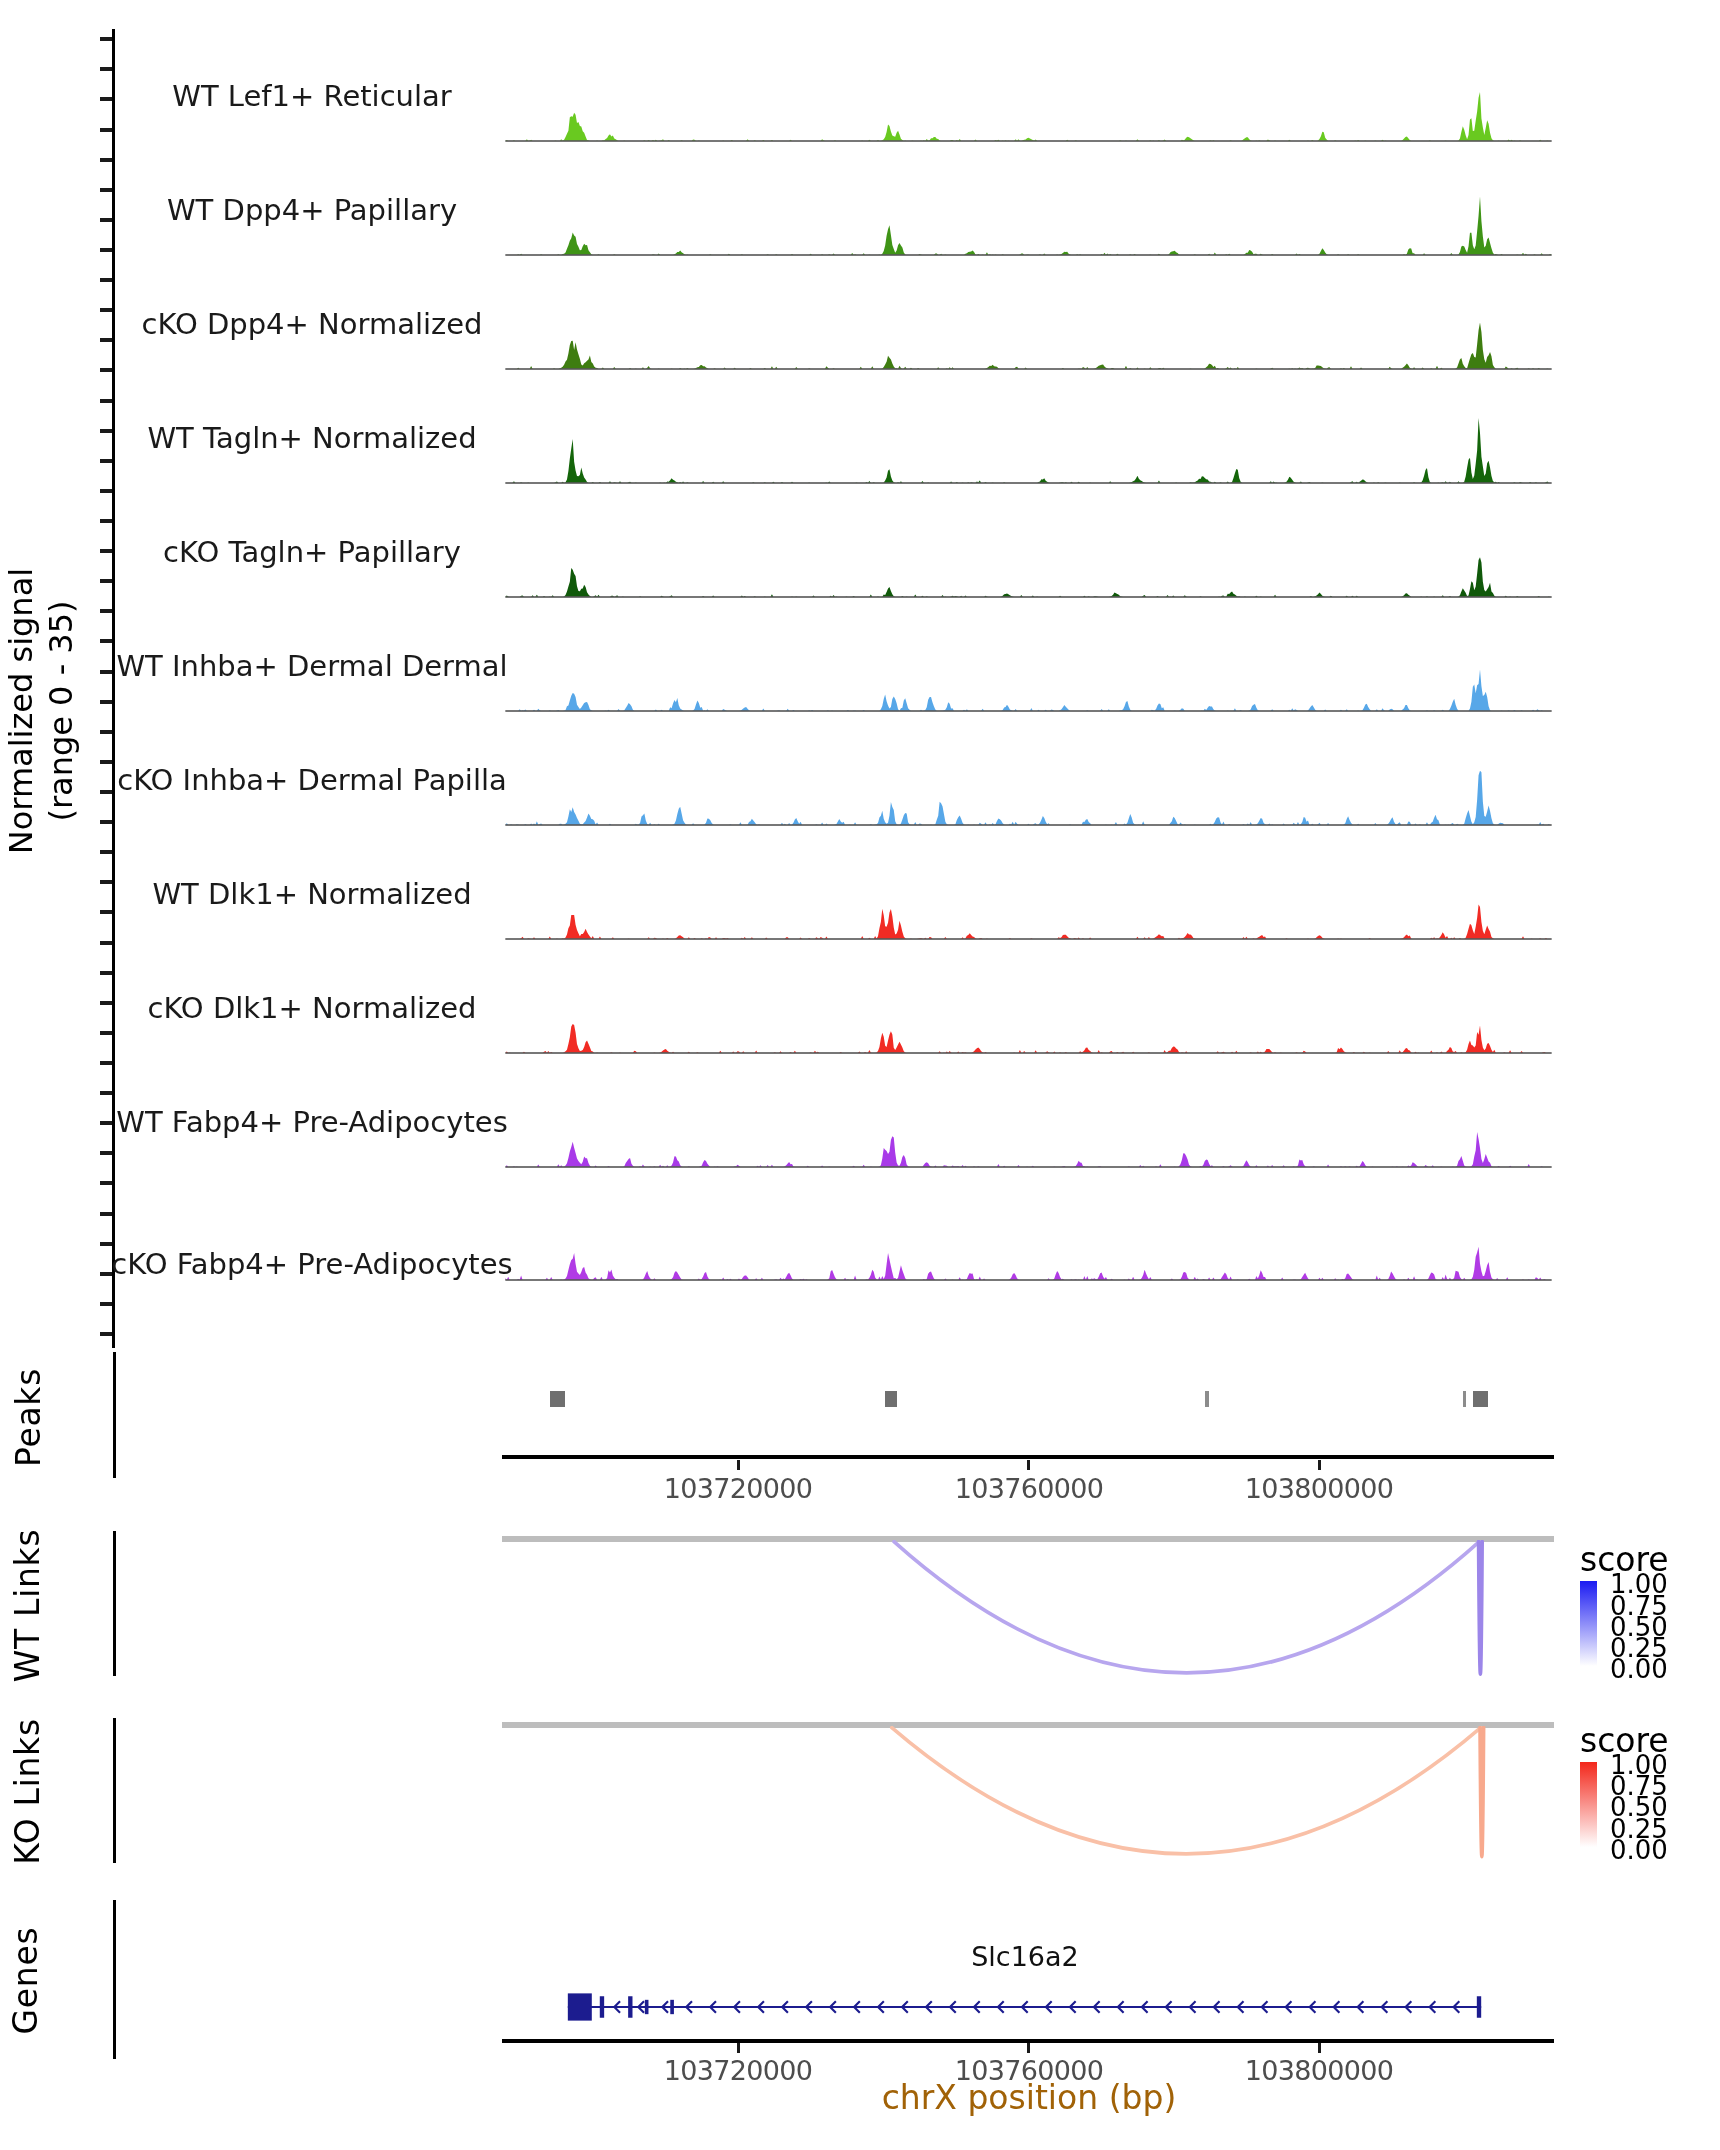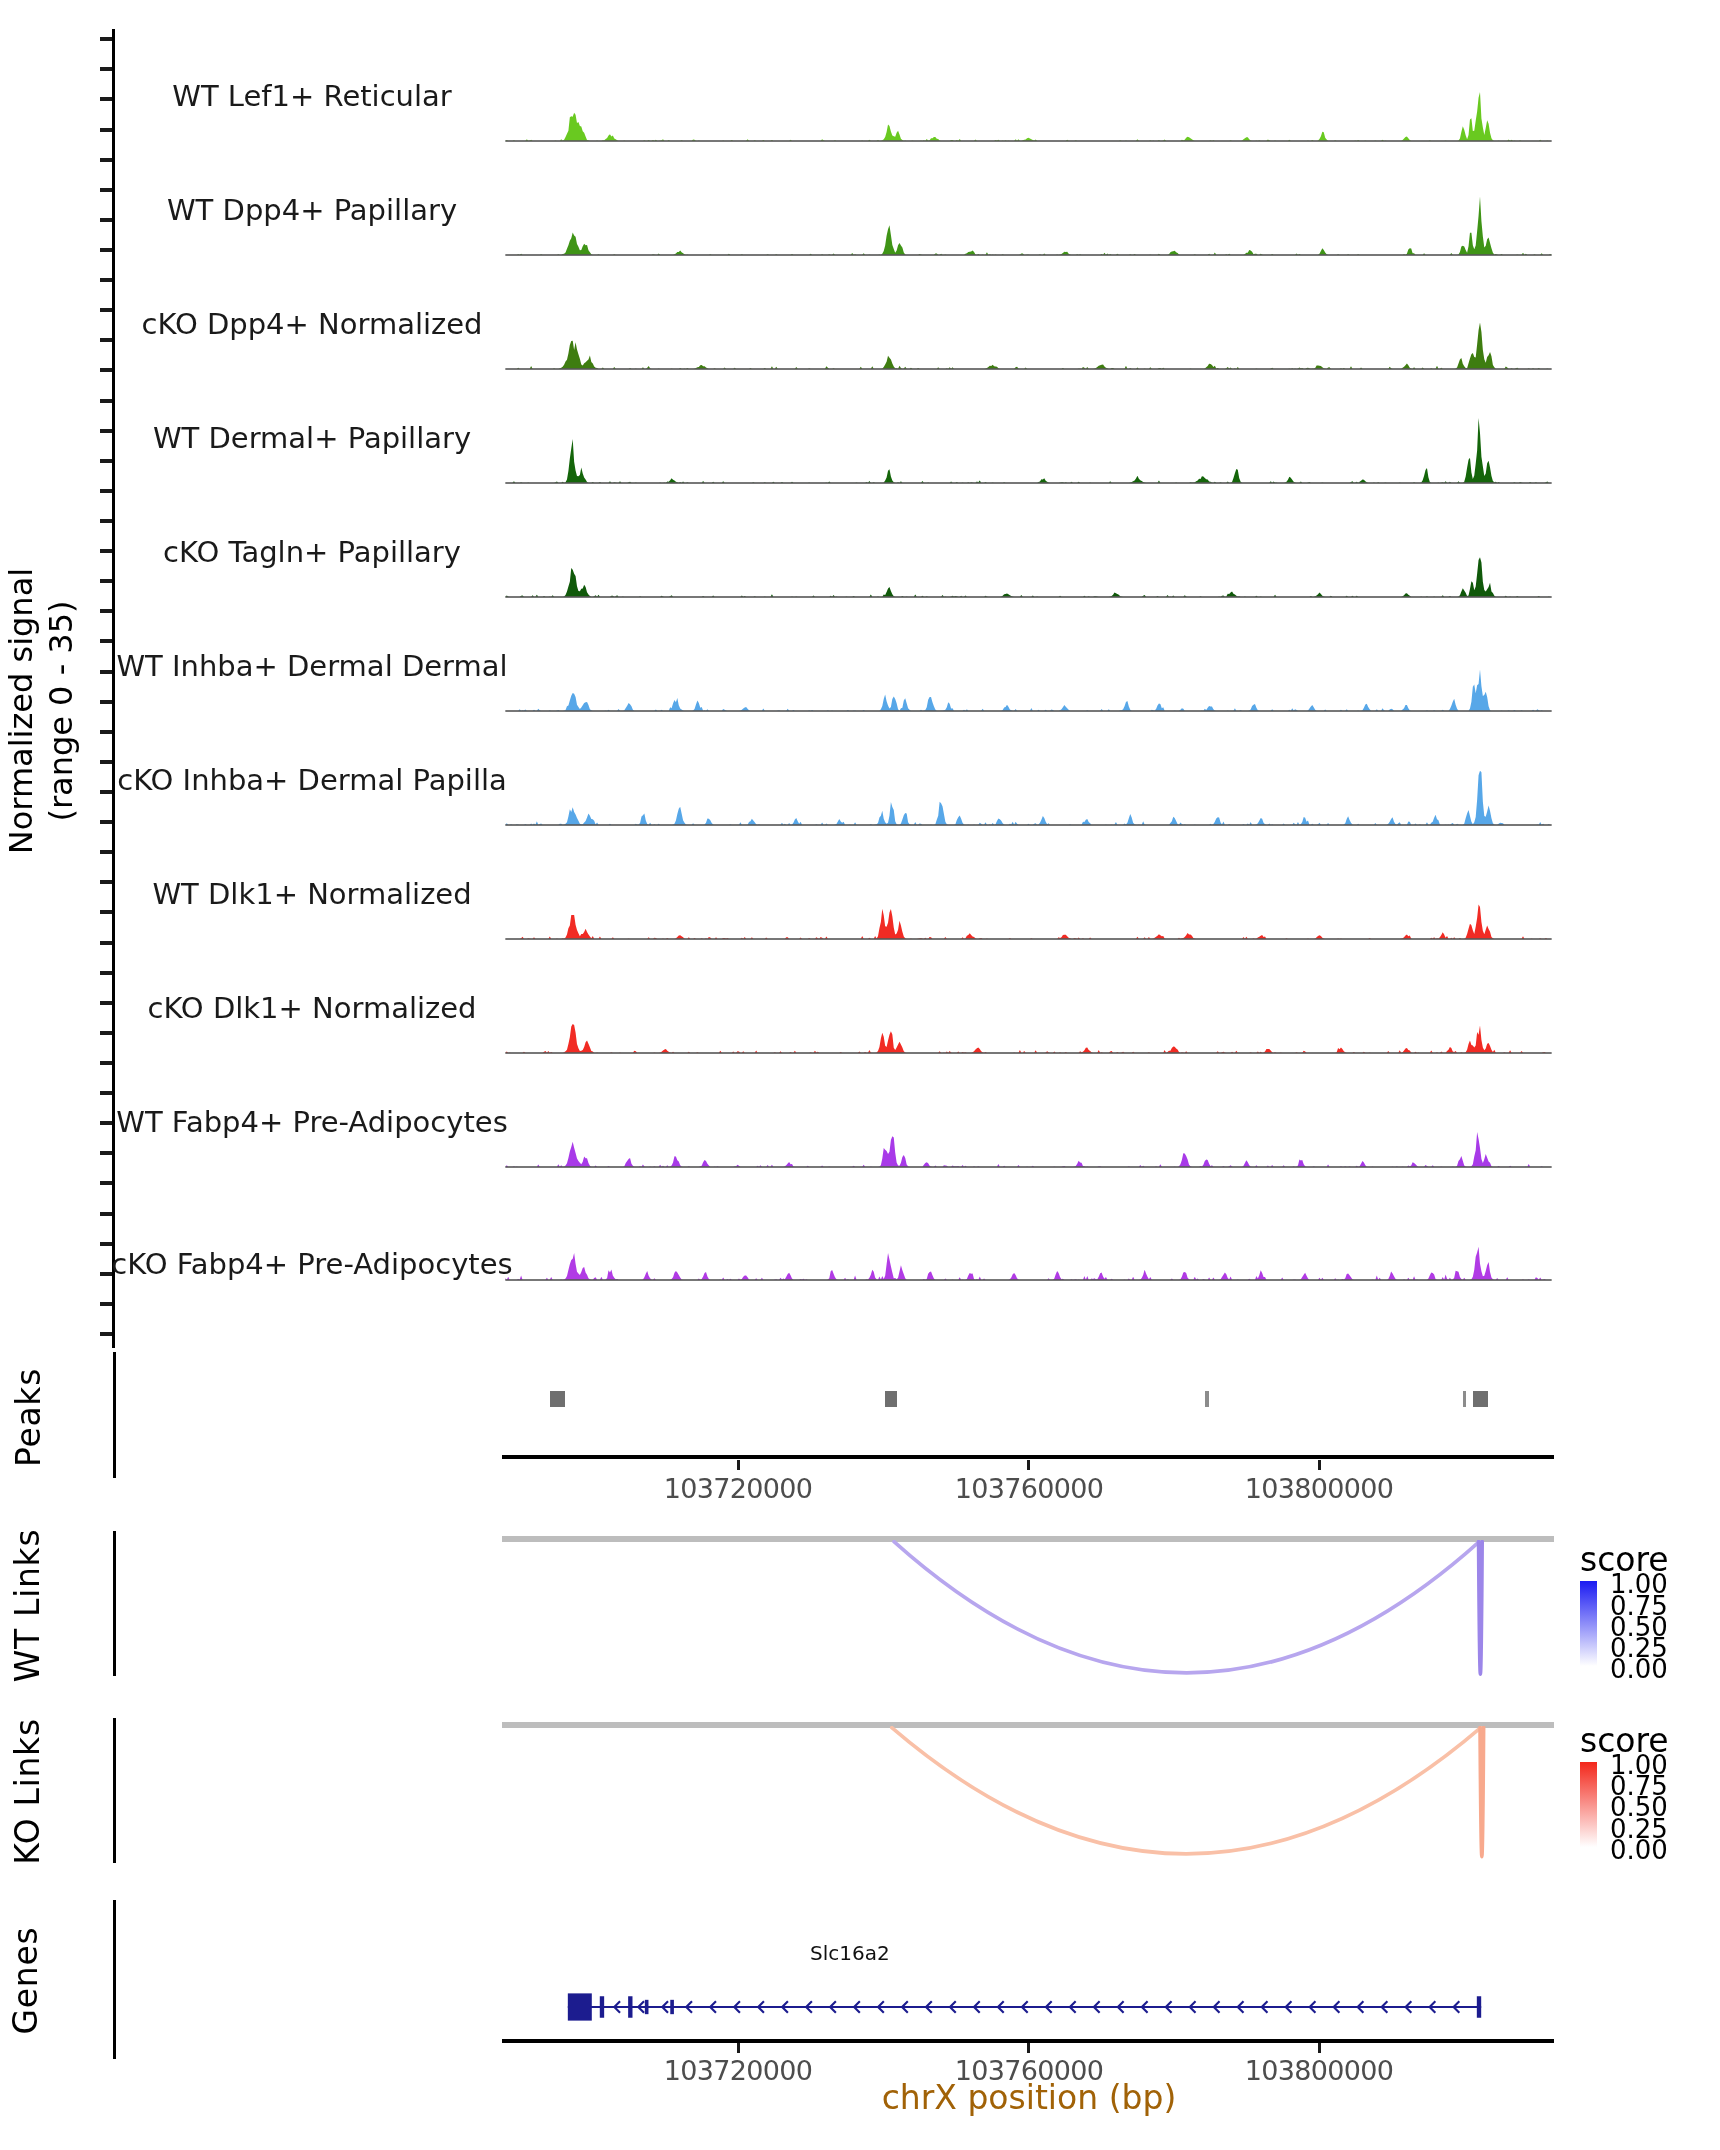--- a/index.html
+++ b/index.html
@@ -13,21 +13,21 @@
   .track-label{position:absolute;left:97px;width:430px;text-align:center;
                font-size:29px;color:#1a1a1a;white-space:nowrap;}
   .tick-label{position:absolute;font-size:27px;color:#4d4d4d;letter-spacing:-0.7px;
               transform:translateX(-50%);white-space:nowrap;}
   .axis-line{position:absolute;background:#000;}
   .axis-tick{position:absolute;width:2.9px;height:10px;background:#1a1a1a;}
   .gray-rule{position:absolute;height:5.7px;background:#bdbdbd;}
   .legend-title{position:absolute;font-size:33px;color:#000;}
   .legend-bar{position:absolute;width:16.5px;height:85px;}
   .legend-val{position:absolute;font-size:26px;color:#000;line-height:1;}
-  .gene-name{position:absolute;font-size:20px;color:#111;width:430px;}
+  .gene-name{position:absolute;font-size:27px;color:#111;text-align:center;width:430px;}
   .x-title{position:absolute;font-size:33px;color:#a16207;text-align:center;width:574px;}
   svg{position:absolute;display:block;}
 </style>
 </head>
 <body>
 
 <div class="page">
 
   <div id="signal-axis">
       <div style="position: absolute; left: 112px; top: 29px; width: 2.9px; height: 1319px; background: rgb(0, 0, 0);"></div>
@@ -97,21 +97,21 @@
         </svg>
       </div>
       <div style="position: absolute; left: 0px; top: 0px;">
         <div class="track-label" style="top: 307px;">cKO Dpp4+ Normalized</div>
         <svg width="1047" height="86" viewBox="0 0 1460 120" style="position: absolute; left: 505px; top: 285px;">
           <path d="M0,117L0,117.0L2,116.8L4,116.7L6,117.0L8,117.0L10,117.0L12,117.0L14,117.0L16,117.0L18,115.3L20,117.0L22,117.0L24,117.0L26,117.0L28,117.0L30,117.0L32,117.0L34,117.0L36,113.0L38,117.0L40,117.0L42,117.0L44,117.0L46,117.0L48,117.0L50,117.0L52,117.0L54,117.0L56,117.0L58,117.0L60,117.0L62,117.0L64,117.0L66,117.0L68,116.2L70,117.0L72,117.0L74,116.7L76,116.3L78,115.6L80,114.2L82,111.3L84,106.9L86,104.4L88,95.7L90,83.7L92,78.1L94,77.7L96,90.6L98,80.0L100,90.0L102,96.7L104,102.8L106,110.8L108,112.4L110,109.1L112,107.9L114,105.7L116,103.9L118,98.5L120,107.6L122,109.6L124,113.6L126,115.6L128,115.9L130,116.9L132,117.0L134,116.8L136,115.2L138,117.0L140,117.0L142,117.0L144,117.0L146,117.0L148,117.0L150,117.0L152,114.4L154,117.0L156,117.0L158,117.0L160,117.0L162,116.8L164,117.0L166,117.0L168,117.0L170,117.0L172,117.0L174,115.9L176,117.0L178,117.0L180,117.0L182,116.6L184,117.0L186,117.0L188,117.0L190,117.0L192,114.9L194,117.0L196,117.0L198,115.4L200,113.1L202,116.0L204,117.0L206,117.0L208,117.0L210,117.0L212,117.0L214,116.4L216,117.0L218,117.0L220,117.0L222,117.0L224,117.0L226,117.0L228,117.0L230,117.0L232,116.4L234,117.0L236,117.0L238,117.0L240,116.7L242,117.0L244,115.7L246,117.0L248,117.0L250,116.4L252,117.0L254,115.7L256,117.0L258,117.0L260,117.0L262,116.9L264,116.6L266,115.7L268,114.7L270,114.3L272,111.9L274,111.5L276,113.4L278,113.5L280,115.0L282,116.3L284,116.7L286,116.9L288,117.0L290,117.0L292,116.3L294,117.0L296,117.0L298,116.7L300,117.0L302,117.0L304,117.0L306,115.1L308,117.0L310,117.0L312,117.0L314,117.0L316,117.0L318,117.0L320,115.4L322,117.0L324,117.0L326,117.0L328,117.0L330,117.0L332,117.0L334,117.0L336,117.0L338,117.0L340,116.9L342,115.9L344,117.0L346,117.0L348,117.0L350,117.0L352,117.0L354,117.0L356,117.0L358,117.0L360,117.0L362,115.9L364,117.0L366,117.0L368,117.0L370,117.0L372,113.3L374,117.0L376,117.0L378,113.9L380,117.0L382,117.0L384,117.0L386,117.0L388,117.0L390,117.0L392,117.0L394,117.0L396,117.0L398,117.0L400,117.0L402,117.0L404,117.0L406,114.5L408,117.0L410,117.0L412,117.0L414,117.0L416,117.0L418,117.0L420,117.0L422,117.0L424,116.0L426,116.7L428,117.0L430,117.0L432,117.0L434,117.0L436,117.0L438,117.0L440,117.0L442,117.0L444,117.0L446,117.0L448,113.4L450,115.3L452,117.0L454,117.0L456,117.0L458,116.0L460,117.0L462,117.0L464,117.0L466,116.7L468,117.0L470,116.8L472,117.0L474,117.0L476,117.0L478,117.0L480,117.0L482,117.0L484,116.9L486,117.0L488,117.0L490,117.0L492,117.0L494,117.0L496,114.0L498,117.0L500,117.0L502,117.0L504,117.0L506,117.0L508,117.0L510,117.0L512,113.5L514,117.0L516,116.7L518,117.0L520,117.0L522,117.0L524,116.9L526,116.4L528,114.5L530,111.1L532,107.2L534,98.7L536,101.4L538,103.9L540,109.4L542,113.6L544,116.0L546,116.3L548,117.0L550,112.7L552,115.8L554,117.0L556,116.6L558,114.0L560,117.0L562,117.0L564,117.0L566,115.5L568,117.0L570,117.0L572,117.0L574,116.8L576,115.7L578,117.0L580,117.0L582,117.0L584,117.0L586,117.0L588,117.0L590,117.0L592,117.0L594,117.0L596,117.0L598,117.0L600,117.0L602,117.0L604,114.8L606,117.0L608,117.0L610,117.0L612,117.0L614,117.0L616,116.0L618,117.0L620,114.9L622,116.8L624,114.7L626,117.0L628,117.0L630,117.0L632,117.0L634,117.0L636,117.0L638,117.0L640,117.0L642,117.0L644,117.0L646,117.0L648,117.0L650,117.0L652,117.0L654,117.0L656,117.0L658,117.0L660,117.0L662,117.0L664,117.0L666,117.0L668,116.9L670,116.6L672,115.8L674,114.3L676,112.8L678,113.0L680,111.4L682,113.4L684,113.6L686,114.2L688,116.3L690,116.7L692,117.0L694,117.0L696,117.0L698,117.0L700,117.0L702,117.0L704,117.0L706,117.0L708,117.0L710,117.0L712,114.9L714,114.0L716,116.4L718,117.0L720,117.0L722,117.0L724,117.0L726,115.2L728,117.0L730,117.0L732,117.0L734,117.0L736,117.0L738,116.8L740,117.0L742,117.0L744,117.0L746,117.0L748,117.0L750,117.0L752,117.0L754,117.0L756,117.0L758,117.0L760,117.0L762,117.0L764,117.0L766,117.0L768,117.0L770,117.0L772,117.0L774,117.0L776,117.0L778,115.9L780,117.0L782,117.0L784,117.0L786,117.0L788,117.0L790,117.0L792,117.0L794,117.0L796,117.0L798,117.0L800,116.5L802,116.6L804,117.0L806,114.4L808,115.6L810,117.0L812,114.4L814,117.0L816,117.0L818,117.0L820,116.9L822,116.5L824,115.8L826,114.5L828,112.6L830,111.9L832,111.2L834,111.1L836,113.8L838,115.5L840,116.2L842,116.7L844,117.0L846,115.9L848,115.7L850,117.0L852,117.0L854,117.0L856,117.0L858,117.0L860,117.0L862,117.0L864,117.0L866,112.8L868,117.0L870,117.0L872,115.9L874,117.0L876,117.0L878,117.0L880,117.0L882,115.0L884,117.0L886,117.0L888,117.0L890,117.0L892,116.4L894,117.0L896,117.0L898,117.0L900,114.7L902,117.0L904,117.0L906,117.0L908,117.0L910,117.0L912,115.9L914,115.9L916,117.0L918,115.6L920,117.0L922,117.0L924,117.0L926,117.0L928,117.0L930,117.0L932,117.0L934,117.0L936,117.0L938,117.0L940,117.0L942,117.0L944,117.0L946,117.0L948,117.0L950,117.0L952,117.0L954,117.0L956,116.6L958,117.0L960,117.0L962,117.0L964,117.0L966,117.0L968,117.0L970,117.0L972,117.0L974,116.8L976,116.4L978,114.8L980,113.0L982,110.0L984,110.3L986,111.6L988,114.3L990,112.8L992,116.6L994,115.8L996,117.0L998,117.0L1000,117.0L1002,117.0L1004,117.0L1006,116.1L1008,114.3L1010,116.6L1012,115.1L1014,117.0L1016,117.0L1018,116.3L1020,117.0L1022,114.3L1024,117.0L1026,117.0L1028,117.0L1030,117.0L1032,117.0L1034,117.0L1036,117.0L1038,117.0L1040,117.0L1042,117.0L1044,117.0L1046,117.0L1048,116.4L1050,117.0L1052,117.0L1054,117.0L1056,116.7L1058,117.0L1060,117.0L1062,117.0L1064,117.0L1066,117.0L1068,116.6L1070,115.6L1072,117.0L1074,117.0L1076,117.0L1078,117.0L1080,117.0L1082,117.0L1084,117.0L1086,117.0L1088,117.0L1090,117.0L1092,117.0L1094,116.5L1096,117.0L1098,116.3L1100,117.0L1102,116.4L1104,117.0L1106,116.4L1108,115.1L1110,116.0L1112,115.8L1114,117.0L1116,116.8L1118,115.8L1120,115.3L1122,116.0L1124,116.8L1126,116.5L1128,116.4L1130,115.7L1132,112.2L1134,112.2L1136,112.5L1138,112.9L1140,114.6L1142,116.1L1144,116.6L1146,117.0L1148,115.2L1150,114.7L1152,117.0L1154,117.0L1156,117.0L1158,117.0L1160,117.0L1162,117.0L1164,117.0L1166,116.1L1168,117.0L1170,115.9L1172,117.0L1174,117.0L1176,117.0L1178,117.0L1180,113.5L1182,117.0L1184,117.0L1186,117.0L1188,117.0L1190,117.0L1192,117.0L1194,115.1L1196,117.0L1198,117.0L1200,117.0L1202,117.0L1204,117.0L1206,117.0L1208,117.0L1210,117.0L1212,117.0L1214,117.0L1216,117.0L1218,117.0L1220,117.0L1222,117.0L1224,117.0L1226,117.0L1228,117.0L1230,117.0L1232,117.0L1234,114.2L1236,116.2L1238,117.0L1240,117.0L1242,117.0L1244,117.0L1246,117.0L1248,117.0L1250,116.7L1252,115.6L1254,114.0L1256,112.1L1258,109.5L1260,112.1L1262,115.6L1264,116.5L1266,117.0L1268,114.8L1270,117.0L1272,117.0L1274,116.7L1276,117.0L1278,117.0L1280,115.1L1282,117.0L1284,117.0L1286,117.0L1288,117.0L1290,117.0L1292,116.0L1294,117.0L1296,117.0L1298,117.0L1300,112.6L1302,117.0L1304,117.0L1306,115.3L1308,117.0L1310,117.0L1312,117.0L1314,117.0L1316,117.0L1318,117.0L1320,117.0L1322,117.0L1324,117.0L1326,116.6L1328,115.0L1330,109.4L1332,104.0L1334,101.9L1336,109.9L1338,113.5L1340,115.9L1342,116.1L1344,109.1L1346,102.6L1348,96.5L1350,95.0L1352,100.4L1354,101.0L1356,82.8L1358,63.0L1360,52.4L1362,65.6L1364,90.7L1366,103.7L1368,108.4L1370,100.3L1372,98.1L1374,93.6L1376,99.3L1378,111.6L1380,114.8L1382,116.7L1384,117.0L1386,117.0L1388,117.0L1390,117.0L1392,117.0L1394,117.0L1396,113.8L1398,115.0L1400,117.0L1402,117.0L1404,116.1L1406,117.0L1408,117.0L1410,116.1L1412,115.3L1414,116.8L1416,117.0L1418,116.9L1420,117.0L1422,117.0L1424,117.0L1426,117.0L1428,116.0L1430,117.0L1432,117.0L1434,116.3L1436,117.0L1438,117.0L1440,117.0L1442,115.7L1444,117.0L1446,117.0L1448,117.0L1450,117.0L1452,117.0L1454,116.6L1456,117.0L1458,117.0L1460,117.0L1460,117Z" fill="#3E7D10" stroke="none"></path>
           <line x1="0" x2="1460" y1="117.2" y2="117.2" stroke="#4a4a4a" stroke-width="1.8"></line>
         </svg>
       </div>
       <div style="position: absolute; left: 0px; top: 0px;">
-        <div class="track-label" style="top: 421px;">WT Dermal+ Papillary</div>
+        <div class="track-label" style="top: 421px;">WT Tagln+ Normalized</div>
         <svg width="1047" height="86" viewBox="0 0 1460 120" style="position: absolute; left: 505px; top: 399px;">
           <path d="M0,117L0,117.0L2,117.0L4,117.0L6,117.0L8,117.0L10,117.0L12,114.8L14,117.0L16,117.0L18,117.0L20,117.0L22,116.3L24,117.0L26,117.0L28,117.0L30,117.0L32,116.6L34,117.0L36,117.0L38,117.0L40,117.0L42,117.0L44,117.0L46,117.0L48,117.0L50,117.0L52,117.0L54,117.0L56,117.0L58,117.0L60,117.0L62,117.0L64,117.0L66,117.0L68,117.0L70,116.2L72,115.1L74,117.0L76,117.0L78,117.0L80,115.6L82,117.0L84,116.0L86,112.3L88,100.6L90,83.0L92,69.0L94,55.8L96,87.5L98,99.8L100,107.6L102,107.8L104,106.2L106,95.5L108,103.8L110,109.4L112,112.4L114,115.7L116,116.8L118,116.8L120,117.0L122,115.9L124,117.0L126,117.0L128,117.0L130,117.0L132,115.9L134,117.0L136,117.0L138,117.0L140,117.0L142,117.0L144,117.0L146,114.7L148,117.0L150,117.0L152,116.2L154,116.6L156,117.0L158,117.0L160,114.7L162,117.0L164,117.0L166,117.0L168,117.0L170,117.0L172,116.0L174,115.5L176,117.0L178,117.0L180,117.0L182,116.4L184,117.0L186,116.8L188,117.0L190,117.0L192,117.0L194,117.0L196,117.0L198,117.0L200,117.0L202,117.0L204,117.0L206,117.0L208,117.0L210,117.0L212,117.0L214,117.0L216,116.4L218,117.0L220,117.0L222,116.5L224,116.8L226,115.1L228,115.3L230,113.5L232,110.6L234,112.8L236,113.6L238,115.4L240,116.3L242,116.8L244,115.7L246,117.0L248,115.0L250,117.0L252,117.0L254,116.0L256,116.8L258,117.0L260,117.0L262,117.0L264,117.0L266,117.0L268,117.0L270,117.0L272,117.0L274,117.0L276,114.5L278,117.0L280,117.0L282,117.0L284,117.0L286,117.0L288,117.0L290,115.4L292,117.0L294,117.0L296,117.0L298,117.0L300,117.0L302,117.0L304,114.6L306,117.0L308,117.0L310,117.0L312,117.0L314,117.0L316,117.0L318,117.0L320,117.0L322,117.0L324,117.0L326,116.8L328,117.0L330,117.0L332,117.0L334,117.0L336,117.0L338,117.0L340,117.0L342,117.0L344,117.0L346,116.0L348,117.0L350,117.0L352,117.0L354,117.0L356,117.0L358,117.0L360,117.0L362,116.0L364,116.7L366,117.0L368,117.0L370,117.0L372,117.0L374,115.4L376,117.0L378,117.0L380,117.0L382,117.0L384,117.0L386,115.7L388,117.0L390,117.0L392,117.0L394,117.0L396,117.0L398,117.0L400,115.5L402,117.0L404,117.0L406,117.0L408,117.0L410,117.0L412,117.0L414,117.0L416,117.0L418,117.0L420,117.0L422,117.0L424,116.5L426,117.0L428,117.0L430,117.0L432,117.0L434,117.0L436,117.0L438,117.0L440,117.0L442,117.0L444,117.0L446,117.0L448,116.6L450,117.0L452,115.0L454,117.0L456,116.9L458,117.0L460,117.0L462,117.0L464,117.0L466,117.0L468,117.0L470,117.0L472,117.0L474,117.0L476,117.0L478,117.0L480,117.0L482,117.0L484,117.0L486,117.0L488,117.0L490,116.6L492,117.0L494,117.0L496,117.0L498,117.0L500,117.0L502,117.0L504,115.7L506,117.0L508,114.5L510,117.0L512,117.0L514,116.0L516,117.0L518,117.0L520,117.0L522,117.0L524,117.0L526,117.0L528,116.5L530,113.6L532,109.7L534,100.1L536,98.1L538,108.0L540,113.8L542,116.1L544,116.8L546,117.0L548,116.2L550,117.0L552,114.9L554,117.0L556,117.0L558,117.0L560,117.0L562,117.0L564,117.0L566,117.0L568,116.8L570,117.0L572,117.0L574,117.0L576,117.0L578,117.0L580,117.0L582,114.5L584,117.0L586,117.0L588,117.0L590,116.6L592,117.0L594,117.0L596,117.0L598,117.0L600,117.0L602,117.0L604,117.0L606,117.0L608,117.0L610,117.0L612,117.0L614,117.0L616,117.0L618,117.0L620,117.0L622,115.0L624,117.0L626,117.0L628,117.0L630,115.8L632,117.0L634,117.0L636,117.0L638,116.4L640,117.0L642,117.0L644,117.0L646,116.1L648,117.0L650,116.1L652,116.6L654,117.0L656,117.0L658,115.1L660,116.0L662,113.6L664,117.0L666,117.0L668,117.0L670,115.9L672,116.7L674,117.0L676,117.0L678,117.0L680,116.5L682,117.0L684,117.0L686,117.0L688,117.0L690,117.0L692,117.0L694,117.0L696,116.1L698,117.0L700,117.0L702,117.0L704,117.0L706,117.0L708,117.0L710,117.0L712,117.0L714,117.0L716,117.0L718,117.0L720,117.0L722,117.0L724,117.0L726,117.0L728,117.0L730,117.0L732,116.7L734,117.0L736,117.0L738,117.0L740,117.0L742,116.7L744,115.8L746,115.0L748,112.1L750,112.3L752,110.5L754,114.2L756,115.4L758,116.5L760,116.9L762,117.0L764,116.8L766,117.0L768,117.0L770,117.0L772,117.0L774,116.5L776,116.1L778,116.2L780,117.0L782,116.3L784,117.0L786,117.0L788,117.0L790,115.4L792,117.0L794,117.0L796,117.0L798,117.0L800,115.3L802,117.0L804,117.0L806,117.0L808,117.0L810,117.0L812,117.0L814,117.0L816,116.5L818,117.0L820,117.0L822,117.0L824,117.0L826,117.0L828,117.0L830,117.0L832,117.0L834,116.7L836,117.0L838,117.0L840,117.0L842,117.0L844,114.8L846,117.0L848,116.9L850,117.0L852,117.0L854,117.0L856,117.0L858,117.0L860,117.0L862,117.0L864,117.0L866,117.0L868,117.0L870,116.9L872,116.6L874,115.8L876,114.7L878,113.6L880,111.1L882,107.0L884,111.4L886,113.4L888,114.3L890,115.9L892,116.6L894,116.8L896,117.0L898,117.0L900,117.0L902,117.0L904,117.0L906,117.0L908,117.0L910,117.0L912,113.6L914,117.0L916,116.8L918,117.0L920,117.0L922,117.0L924,117.0L926,117.0L928,117.0L930,117.0L932,116.7L934,116.9L936,116.6L938,117.0L940,117.0L942,116.8L944,117.0L946,117.0L948,117.0L950,117.0L952,117.0L954,117.0L956,116.1L958,116.6L960,116.6L962,116.0L964,114.6L966,113.6L968,111.2L970,111.6L972,107.9L974,108.3L976,110.4L978,112.1L980,112.4L982,115.1L984,115.4L986,116.4L988,116.7L990,115.3L992,117.0L994,117.0L996,117.0L998,116.1L1000,117.0L1002,117.0L1004,117.0L1006,117.0L1008,115.2L1010,117.0L1012,116.8L1014,115.8L1016,110.3L1018,103.7L1020,97.6L1022,98.8L1024,110.3L1026,115.6L1028,116.9L1030,117.0L1032,117.0L1034,117.0L1036,117.0L1038,117.0L1040,117.0L1042,117.0L1044,117.0L1046,117.0L1048,117.0L1050,117.0L1052,117.0L1054,117.0L1056,117.0L1058,117.0L1060,117.0L1062,117.0L1064,117.0L1066,117.0L1068,114.9L1070,117.0L1072,115.0L1074,116.6L1076,116.5L1078,117.0L1080,117.0L1082,117.0L1084,117.0L1086,117.0L1088,116.6L1090,115.3L1092,112.8L1094,108.4L1096,109.8L1098,112.8L1100,115.5L1102,116.6L1104,117.0L1106,117.0L1108,117.0L1110,115.0L1112,117.0L1114,117.0L1116,117.0L1118,117.0L1120,116.4L1122,115.8L1124,117.0L1126,117.0L1128,117.0L1130,117.0L1132,117.0L1134,116.9L1136,117.0L1138,117.0L1140,116.4L1142,117.0L1144,117.0L1146,117.0L1148,117.0L1150,117.0L1152,117.0L1154,117.0L1156,117.0L1158,117.0L1160,117.0L1162,117.0L1164,117.0L1166,117.0L1168,117.0L1170,117.0L1172,117.0L1174,117.0L1176,117.0L1178,117.0L1180,115.7L1182,114.7L1184,117.0L1186,116.5L1188,115.4L1190,116.7L1192,115.3L1194,114.1L1196,112.2L1198,112.7L1200,114.9L1202,116.2L1204,116.9L1206,117.0L1208,117.0L1210,117.0L1212,116.5L1214,117.0L1216,117.0L1218,116.3L1220,117.0L1222,117.0L1224,117.0L1226,117.0L1228,116.6L1230,117.0L1232,117.0L1234,117.0L1236,117.0L1238,116.7L1240,117.0L1242,117.0L1244,117.0L1246,117.0L1248,116.4L1250,117.0L1252,117.0L1254,117.0L1256,117.0L1258,117.0L1260,117.0L1262,117.0L1264,117.0L1266,117.0L1268,116.2L1270,117.0L1272,117.0L1274,117.0L1276,117.0L1278,116.4L1280,113.4L1282,107.0L1284,98.9L1286,96.3L1288,109.2L1290,115.8L1292,117.0L1294,117.0L1296,117.0L1298,117.0L1300,117.0L1302,116.5L1304,117.0L1306,116.5L1308,116.0L1310,117.0L1312,114.8L1314,117.0L1316,117.0L1318,115.4L1320,117.0L1322,117.0L1324,117.0L1326,117.0L1328,116.7L1330,114.8L1332,117.0L1334,117.0L1336,116.9L1338,115.6L1340,108.3L1342,96.1L1344,84.9L1346,82.0L1348,102.4L1350,111.8L1352,106.8L1354,90.4L1356,71.8L1358,26.6L1360,47.4L1362,80.5L1364,94.1L1366,107.4L1368,104.0L1370,89.5L1372,86.2L1374,95.7L1376,107.4L1378,114.5L1380,116.3L1382,115.5L1384,117.0L1386,115.7L1388,117.0L1390,117.0L1392,117.0L1394,117.0L1396,117.0L1398,117.0L1400,117.0L1402,117.0L1404,117.0L1406,117.0L1408,116.3L1410,117.0L1412,117.0L1414,117.0L1416,115.8L1418,116.6L1420,117.0L1422,117.0L1424,117.0L1426,117.0L1428,117.0L1430,115.9L1432,117.0L1434,117.0L1436,117.0L1438,116.3L1440,117.0L1442,117.0L1444,117.0L1446,117.0L1448,117.0L1450,117.0L1452,116.1L1454,115.2L1456,117.0L1458,117.0L1460,117.0L1460,117Z" fill="#14650A" stroke="none"></path>
           <line x1="0" x2="1460" y1="117.2" y2="117.2" stroke="#4a4a4a" stroke-width="1.8"></line>
         </svg>
       </div>
       <div style="position: absolute; left: 0px; top: 0px;">
         <div class="track-label" style="top: 535px;">cKO Tagln+ Papillary</div>
         <svg width="1047" height="86" viewBox="0 0 1460 120" style="position: absolute; left: 505px; top: 513px;">
           <path d="M0,117L0,117.0L2,115.0L4,116.6L6,117.0L8,117.0L10,117.0L12,117.0L14,117.0L16,116.8L18,117.0L20,117.0L22,115.3L24,115.0L26,117.0L28,117.0L30,117.0L32,117.0L34,117.0L36,117.0L38,114.7L40,117.0L42,117.0L44,114.2L46,117.0L48,116.7L50,117.0L52,117.0L54,115.9L56,117.0L58,117.0L60,116.8L62,116.6L64,117.0L66,114.8L68,117.0L70,117.0L72,117.0L74,117.0L76,117.0L78,117.0L80,116.9L82,116.4L84,114.5L86,109.5L88,102.6L90,96.0L92,76.7L94,79.3L96,84.6L98,87.9L100,102.3L102,108.9L104,109.1L106,105.8L108,105.4L110,100.0L112,103.3L114,110.7L116,113.7L118,115.9L120,116.8L122,117.0L124,116.1L126,114.7L128,117.0L130,114.2L132,117.0L134,117.0L136,117.0L138,117.0L140,117.0L142,117.0L144,117.0L146,117.0L148,115.5L150,115.4L152,117.0L154,116.3L156,114.6L158,117.0L160,117.0L162,117.0L164,116.4L166,117.0L168,116.7L170,117.0L172,117.0L174,117.0L176,117.0L178,117.0L180,117.0L182,117.0L184,117.0L186,117.0L188,116.3L190,117.0L192,117.0L194,117.0L196,117.0L198,117.0L200,117.0L202,117.0L204,117.0L206,117.0L208,117.0L210,117.0L212,117.0L214,117.0L216,117.0L218,115.5L220,116.6L222,117.0L224,117.0L226,117.0L228,117.0L230,116.0L232,114.7L234,117.0L236,117.0L238,117.0L240,117.0L242,117.0L244,117.0L246,117.0L248,117.0L250,117.0L252,117.0L254,117.0L256,117.0L258,117.0L260,117.0L262,117.0L264,117.0L266,117.0L268,117.0L270,117.0L272,117.0L274,117.0L276,115.7L278,117.0L280,117.0L282,117.0L284,117.0L286,117.0L288,117.0L290,115.2L292,117.0L294,117.0L296,117.0L298,117.0L300,117.0L302,117.0L304,117.0L306,117.0L308,117.0L310,117.0L312,117.0L314,117.0L316,117.0L318,117.0L320,117.0L322,117.0L324,117.0L326,116.8L328,117.0L330,115.0L332,117.0L334,115.7L336,117.0L338,117.0L340,117.0L342,117.0L344,117.0L346,117.0L348,116.2L350,117.0L352,117.0L354,117.0L356,117.0L358,117.0L360,117.0L362,116.6L364,117.0L366,117.0L368,117.0L370,117.0L372,113.3L374,117.0L376,117.0L378,117.0L380,117.0L382,117.0L384,117.0L386,117.0L388,117.0L390,117.0L392,117.0L394,117.0L396,117.0L398,117.0L400,116.5L402,117.0L404,117.0L406,116.5L408,117.0L410,117.0L412,117.0L414,117.0L416,117.0L418,117.0L420,117.0L422,116.9L424,117.0L426,117.0L428,117.0L430,115.2L432,117.0L434,117.0L436,117.0L438,117.0L440,117.0L442,117.0L444,117.0L446,117.0L448,117.0L450,117.0L452,117.0L454,115.5L456,117.0L458,114.4L460,117.0L462,116.6L464,117.0L466,117.0L468,117.0L470,117.0L472,117.0L474,117.0L476,116.5L478,117.0L480,117.0L482,117.0L484,117.0L486,115.8L488,117.0L490,117.0L492,117.0L494,117.0L496,117.0L498,117.0L500,117.0L502,117.0L504,117.0L506,117.0L508,116.7L510,113.7L512,117.0L514,117.0L516,117.0L518,117.0L520,116.6L522,117.0L524,117.0L526,117.0L528,113.7L530,114.5L532,110.1L534,105.2L536,103.3L538,109.0L540,113.2L542,116.3L544,116.8L546,117.0L548,117.0L550,117.0L552,117.0L554,115.9L556,117.0L558,117.0L560,116.6L562,116.9L564,117.0L566,117.0L568,117.0L570,117.0L572,113.7L574,117.0L576,117.0L578,117.0L580,117.0L582,115.4L584,117.0L586,117.0L588,116.3L590,117.0L592,117.0L594,117.0L596,117.0L598,117.0L600,117.0L602,117.0L604,117.0L606,117.0L608,117.0L610,114.4L612,117.0L614,116.4L616,117.0L618,117.0L620,117.0L622,116.6L624,115.6L626,116.4L628,115.9L630,116.3L632,117.0L634,117.0L636,115.4L638,117.0L640,117.0L642,115.0L644,117.0L646,117.0L648,117.0L650,117.0L652,117.0L654,117.0L656,117.0L658,117.0L660,117.0L662,117.0L664,117.0L666,117.0L668,117.0L670,115.6L672,116.6L674,117.0L676,117.0L678,117.0L680,117.0L682,117.0L684,117.0L686,117.0L688,117.0L690,116.9L692,116.5L694,115.4L696,113.5L698,113.0L700,112.2L702,113.4L704,114.7L706,115.8L708,116.6L710,117.0L712,117.0L714,117.0L716,117.0L718,117.0L720,114.3L722,117.0L724,117.0L726,117.0L728,117.0L730,116.8L732,117.0L734,117.0L736,115.1L738,117.0L740,117.0L742,116.4L744,117.0L746,117.0L748,117.0L750,117.0L752,117.0L754,117.0L756,117.0L758,117.0L760,117.0L762,117.0L764,117.0L766,117.0L768,117.0L770,117.0L772,117.0L774,115.6L776,117.0L778,117.0L780,117.0L782,117.0L784,117.0L786,117.0L788,117.0L790,117.0L792,117.0L794,117.0L796,117.0L798,117.0L800,117.0L802,117.0L804,117.0L806,117.0L808,115.5L810,117.0L812,117.0L814,116.1L816,117.0L818,117.0L820,117.0L822,116.3L824,116.2L826,116.5L828,117.0L830,117.0L832,117.0L834,117.0L836,116.9L838,117.0L840,117.0L842,116.9L844,116.4L846,115.8L848,114.2L850,110.9L852,112.0L854,113.1L856,114.1L858,116.1L860,116.6L862,116.9L864,117.0L866,117.0L868,117.0L870,116.8L872,117.0L874,117.0L876,117.0L878,117.0L880,117.0L882,117.0L884,117.0L886,117.0L888,116.7L890,115.4L892,114.5L894,117.0L896,117.0L898,117.0L900,117.0L902,117.0L904,117.0L906,117.0L908,117.0L910,115.8L912,117.0L914,117.0L916,117.0L918,117.0L920,117.0L922,117.0L924,114.4L926,117.0L928,116.6L930,117.0L932,115.1L934,117.0L936,117.0L938,117.0L940,117.0L942,117.0L944,117.0L946,117.0L948,114.9L950,116.5L952,117.0L954,117.0L956,117.0L958,117.0L960,117.0L962,117.0L964,117.0L966,117.0L968,117.0L970,116.0L972,117.0L974,117.0L976,117.0L978,117.0L980,117.0L982,117.0L984,117.0L986,117.0L988,117.0L990,117.0L992,117.0L994,117.0L996,116.6L998,117.0L1000,115.3L1002,115.0L1004,116.9L1006,116.4L1008,112.5L1010,113.0L1012,110.8L1014,109.5L1016,112.7L1018,113.8L1020,115.4L1022,116.5L1024,116.1L1026,117.0L1028,117.0L1030,117.0L1032,116.5L1034,117.0L1036,117.0L1038,117.0L1040,117.0L1042,117.0L1044,117.0L1046,117.0L1048,115.4L1050,117.0L1052,117.0L1054,116.4L1056,117.0L1058,117.0L1060,117.0L1062,117.0L1064,117.0L1066,117.0L1068,117.0L1070,117.0L1072,116.7L1074,114.1L1076,117.0L1078,117.0L1080,117.0L1082,117.0L1084,117.0L1086,117.0L1088,117.0L1090,117.0L1092,117.0L1094,117.0L1096,117.0L1098,117.0L1100,117.0L1102,117.0L1104,117.0L1106,117.0L1108,117.0L1110,117.0L1112,117.0L1114,117.0L1116,117.0L1118,117.0L1120,117.0L1122,117.0L1124,115.9L1126,117.0L1128,116.8L1130,116.2L1132,115.1L1134,113.3L1136,110.8L1138,113.0L1140,115.4L1142,116.6L1144,117.0L1146,117.0L1148,117.0L1150,117.0L1152,115.6L1154,116.7L1156,117.0L1158,117.0L1160,117.0L1162,117.0L1164,117.0L1166,117.0L1168,117.0L1170,117.0L1172,117.0L1174,115.4L1176,117.0L1178,117.0L1180,117.0L1182,115.4L1184,117.0L1186,117.0L1188,115.5L1190,117.0L1192,117.0L1194,117.0L1196,117.0L1198,117.0L1200,117.0L1202,117.0L1204,116.9L1206,116.7L1208,117.0L1210,117.0L1212,117.0L1214,116.8L1216,117.0L1218,117.0L1220,117.0L1222,117.0L1224,117.0L1226,117.0L1228,117.0L1230,117.0L1232,117.0L1234,117.0L1236,117.0L1238,117.0L1240,117.0L1242,117.0L1244,117.0L1246,117.0L1248,117.0L1250,116.8L1252,116.3L1254,114.8L1256,112.4L1258,111.9L1260,114.0L1262,115.4L1264,116.7L1266,117.0L1268,117.0L1270,117.0L1272,117.0L1274,117.0L1276,117.0L1278,116.6L1280,117.0L1282,117.0L1284,117.0L1286,116.0L1288,117.0L1290,117.0L1292,117.0L1294,117.0L1296,116.4L1298,117.0L1300,117.0L1302,117.0L1304,117.0L1306,117.0L1308,114.7L1310,117.0L1312,116.8L1314,117.0L1316,117.0L1318,115.7L1320,117.0L1322,117.0L1324,117.0L1326,117.0L1328,117.0L1330,116.5L1332,114.7L1334,109.6L1336,104.9L1338,108.3L1340,111.4L1342,115.9L1344,115.1L1346,105.9L1348,95.1L1350,97.3L1352,107.8L1354,102.4L1356,84.9L1358,65.7L1360,61.8L1362,69.0L1364,95.9L1366,107.6L1368,109.6L1370,106.4L1372,103.3L1374,97.4L1376,109.6L1378,111.8L1380,115.5L1382,116.9L1384,117.0L1386,117.0L1388,117.0L1390,117.0L1392,116.8L1394,117.0L1396,115.6L1398,117.0L1400,117.0L1402,116.4L1404,117.0L1406,117.0L1408,117.0L1410,117.0L1412,115.9L1414,117.0L1416,117.0L1418,117.0L1420,117.0L1422,117.0L1424,117.0L1426,117.0L1428,117.0L1430,117.0L1432,116.7L1434,117.0L1436,117.0L1438,117.0L1440,117.0L1442,115.9L1444,117.0L1446,117.0L1448,117.0L1450,117.0L1452,117.0L1454,117.0L1456,116.6L1458,117.0L1460,117.0L1460,117Z" fill="#10590A" stroke="none"></path>
           <line x1="0" x2="1460" y1="117.2" y2="117.2" stroke="#4a4a4a" stroke-width="1.8"></line>

